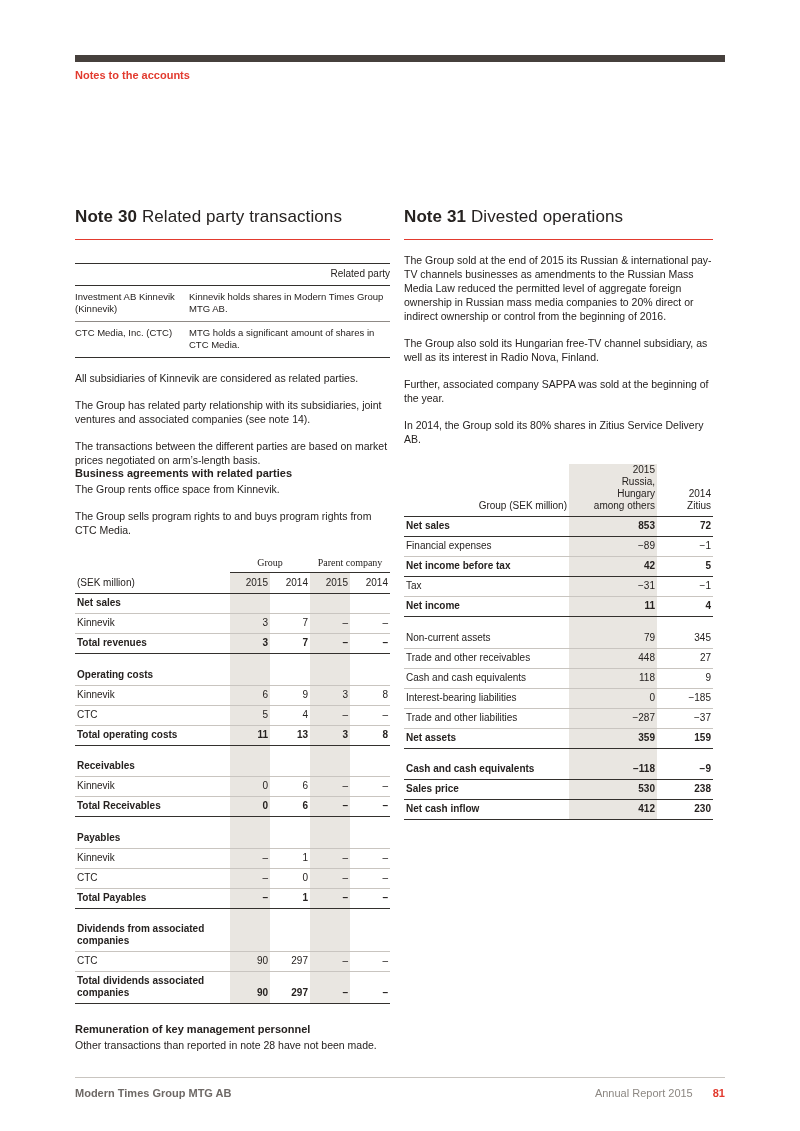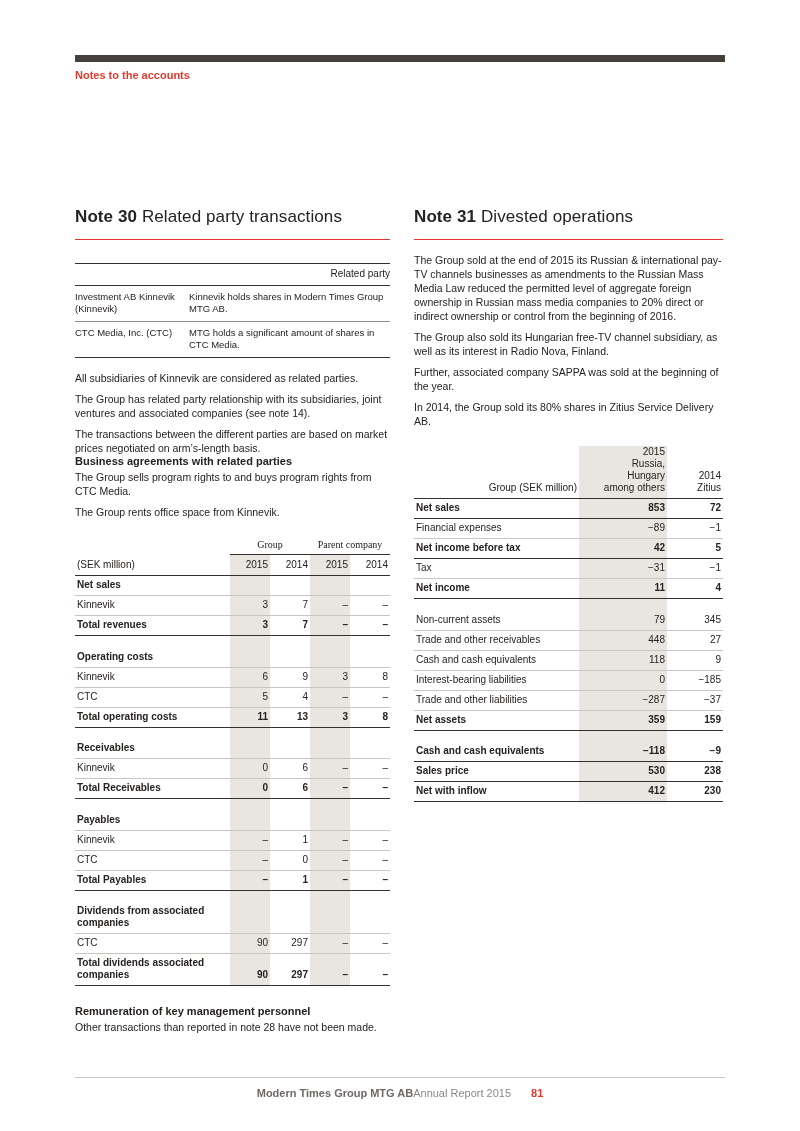--- a/index.html
+++ b/index.html
@@ -4,31 +4,31 @@
 <style>
   * { margin:0; padding:0; box-sizing:border-box; }
   html,body { background:#ffffff; }
   body {
     width:800px; height:1131px; position:relative; overflow:hidden;
     font-family:"Liberation Sans", sans-serif; color:#262220;
   }
   .topbar { position:absolute; left:75px; top:55px; width:650px; height:7px; background:#46403c; }
   .eyebrow { position:absolute; left:75px; top:69px; font-size:11px; font-weight:bold; color:#e23a2e; }
 
-  .columns { position:absolute; left:75px; top:207px; width:650px; display:flex; gap:24px; }
+  .columns { position:absolute; left:75px; top:207px; width:650px; display:flex; gap:14px; }
   .col-left  { flex:0 0 315px; width:315px; }
   .col-right { flex:0 0 309px; width:309px; }
 
   h2.note-heading {
     font-size:17px; font-weight:normal; letter-spacing:.1px;
     padding-bottom:12px; border-bottom:1px solid #e23a2e; color:#262220;
   }
   h2.note-heading strong { font-weight:bold; }
 
-  p.body-text { font-size:10.5px; line-height:14px; margin-top:7px; }
+  p.body-text { font-size:10.5px; line-height:14px; margin-top:13px; }
   p.first { margin-top:13px; }
   h3.sub-heading { font-size:11px; font-weight:bold; }
   h3.sub-heading + p.body-text { margin-top:3px; }
 
   
   table.rp-table {
     width:100%; border-collapse:collapse; margin-top:23px;
     font-size:9.5px; line-height:12px; border-top:1px solid #33302d;
   }
   table.rp-table th {
@@ -61,21 +61,21 @@
   table.n31 { margin-top:18px; }
   table.n31 .c1 { width:88px; }
   table.n31 .c2 { width:56px; }
   table.n31 thead th { border-bottom:1px solid #33302d; white-space:pre-line; padding-top:0; }
   table.n31 tr.bold td { font-weight:bold; border-bottom:1px solid #33302d; }
 
   
   .footer {
     position:absolute; left:75px; top:1077px; width:650px;
     border-top:1px solid #c9c5c0; padding-top:9px;
-    display:flex; justify-content:center; align-items:baseline; font-size:11px;
+    display:flex; justify-content:space-between; align-items:baseline; font-size:11px;
   }
   .footer .company { font-weight:bold; color:#6e6966; }
   .footer .right span.report { color:#8c8782; }
   .footer .right span.pageno { color:#e23a2e; font-weight:bold; margin-left:20px; }
 </style>
 </head>
 <body>
 
 <div class="sheet">
 
@@ -104,22 +104,22 @@
               <td>MTG holds a significant amount of shares in CTC Media.</td>
             </tr>
         </tbody>
       </table>
 
       <p class="body-text first">All subsidiaries of Kinnevik are considered as related parties.</p>
       <p class="body-text">The Group has related party relationship with its subsidiaries, joint ventures and associated companies (see note 14).</p>
       <p class="body-text">The transactions between the different parties are based on market prices negotiated on arm’s-length basis.</p>
 
       <h3 class="sub-heading">Business agreements with related parties</h3>
+      <p class="body-text">The Group rents office space from Kinnevik.</p>
       <p class="body-text">The Group sells program rights to and buys program rights from CTC Media.</p>
-      <p class="body-text">The Group rents office space from Kinnevik.</p>
 
       <table class="fin n30">
         <thead>
           <tr class="span-row">
             <th></th>
             <th class="grp" colspan="2">Group</th>
             <th class="grp" colspan="2">Parent company</th>
           </tr>
           <tr class="yr-row">
             <th class="lblh" style="text-align:left">(SEK million)</th>
@@ -376,21 +376,21 @@
               <td>Cash and cash equivalents</td>
               <td class="num sh">−118</td>
               <td class="num">−9</td>
             </tr>
           <tr class="bold">
               <td>Sales price</td>
               <td class="num sh">530</td>
               <td class="num">238</td>
             </tr>
           <tr class="bold">
-              <td>Net with inflow</td>
+              <td>Net cash inflow</td>
               <td class="num sh">412</td>
               <td class="num">230</td>
             </tr>
         </tbody>
       </table>
 
     </div>
   </div>
 
   <div class="footer">

